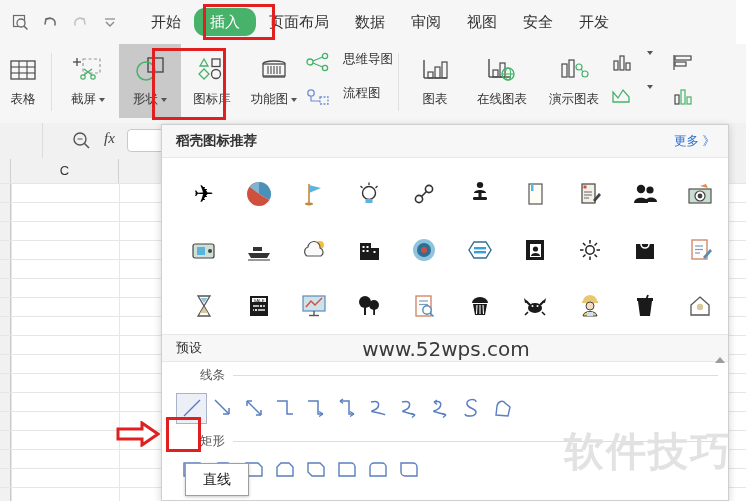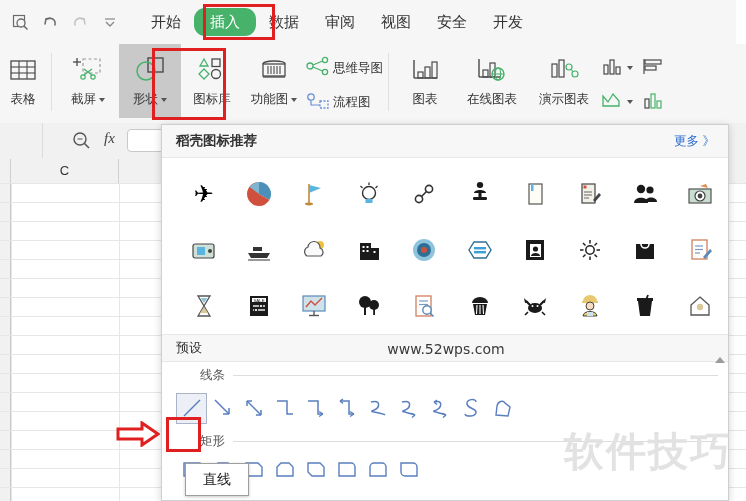--- a/index.html
+++ b/index.html
@@ -57,21 +57,21 @@
     width:0;height:0;border-left:3.5px solid transparent;border-right:3.5px solid transparent;
     border-top:4px solid #555;display:inline-block;margin-left:1px;
   }
   .rbtn.active-shape{background:#c9c9c9;}
   .shape-hl{
     position:absolute;left:152px;top:48px;width:74px;height:72px;
     border:3px solid #e02020;box-sizing:border-box;z-index:6;pointer-events:none;
   }
   
   .rstack{display:flex;flex-direction:column;justify-content:center;height:74px;padding-top:4px;}
-  .rstack-row{display:flex;align-items:center;height:34px;gap:2px;}
+  .rstack-row{display:flex;height:34px;gap:12px;}
   
   .sheet{
     position:absolute;left:0;top:123px;width:746px;height:378px;background:#fff;
   }
   .fbar{
     position:absolute;left:0;top:0;width:746px;height:36px;background:#f1f1f1;
     border-bottom:1px solid #dcdcdc;display:flex;align-items:center;
   }
   .fbar .namebox{
     position:absolute;left:0;top:0;width:42px;height:35px;background:#f1f1f1;
@@ -118,21 +118,21 @@
   .icell .g{font-size:24px;line-height:1;}
   
   .sect{
     height:28px;border-top:1px solid #e8e8e8;border-bottom:1px solid #e8e8e8;
     background:#f7f7f7;display:flex;align-items:center;padding-left:14px;
     box-sizing:border-box;position:relative;
   }
   .sect .st{font-size:13px;color:#333;}
   .wmurl{
     position:absolute;left:0;top:0;width:568px;height:28px;line-height:28px;
-    text-align:center;font-size:14px;color:#3a3a3a;
+    text-align:center;font-size:20px;color:#3a3a3a;
     font-family:"DejaVu Sans",sans-serif;pointer-events:none;
   }
   .subsect{
     height:26px;display:flex;align-items:center;padding-left:14px;box-sizing:border-box;
     position:relative;
   }
   .subsect .st{font-size:12.5px;color:#555;background:#fff;padding-right:8px;z-index:2;margin-left:24px;}
   .subsect .rule{
     position:absolute;left:56px;right:10px;top:13px;height:1px;background:#ddd;z-index:1;
   }
@@ -196,20 +196,21 @@
     <div class="qat-btn">
       <svg width="16" height="16" viewBox="0 0 16 16">
           <line x1="3" y1="5" x2="13" y2="5" stroke="#8a8a8a" stroke-width="1.2"></line>
           <path d="M4 8 L8 12 L12 8" fill="none" stroke="#8a8a8a" stroke-width="1.4"></path>
         </svg>
     </div>
   </div>
   <div class="menu-items">
     <div class="menu-item">开始</div>
     <div class="menu-item active">插入</div>
+    <div class="menu-item">页面布局</div>
     <div class="menu-item">数据</div>
     <div class="menu-item">审阅</div>
     <div class="menu-item">视图</div>
     <div class="menu-item">安全</div>
     <div class="menu-item">开发</div>
   </div>
 </div>
 <div class="menu-hl"></div>
 
 <div class="ribbon">

